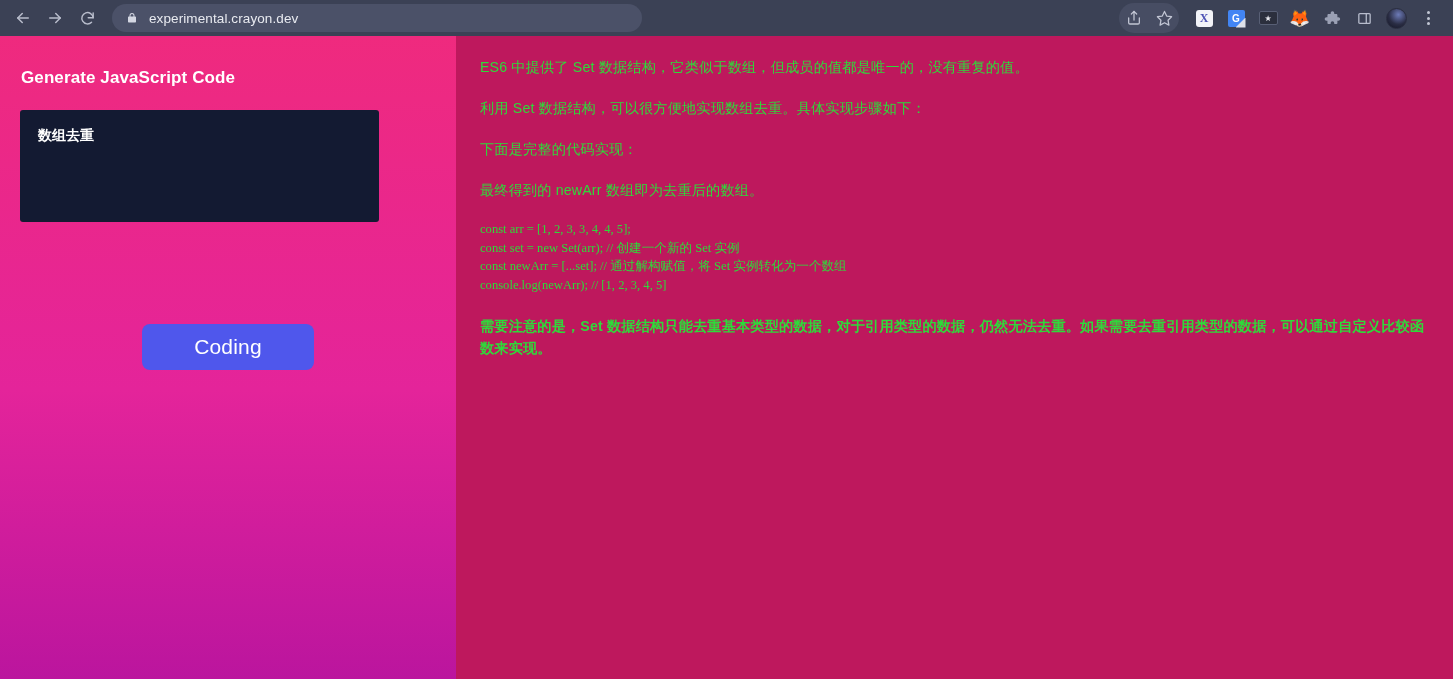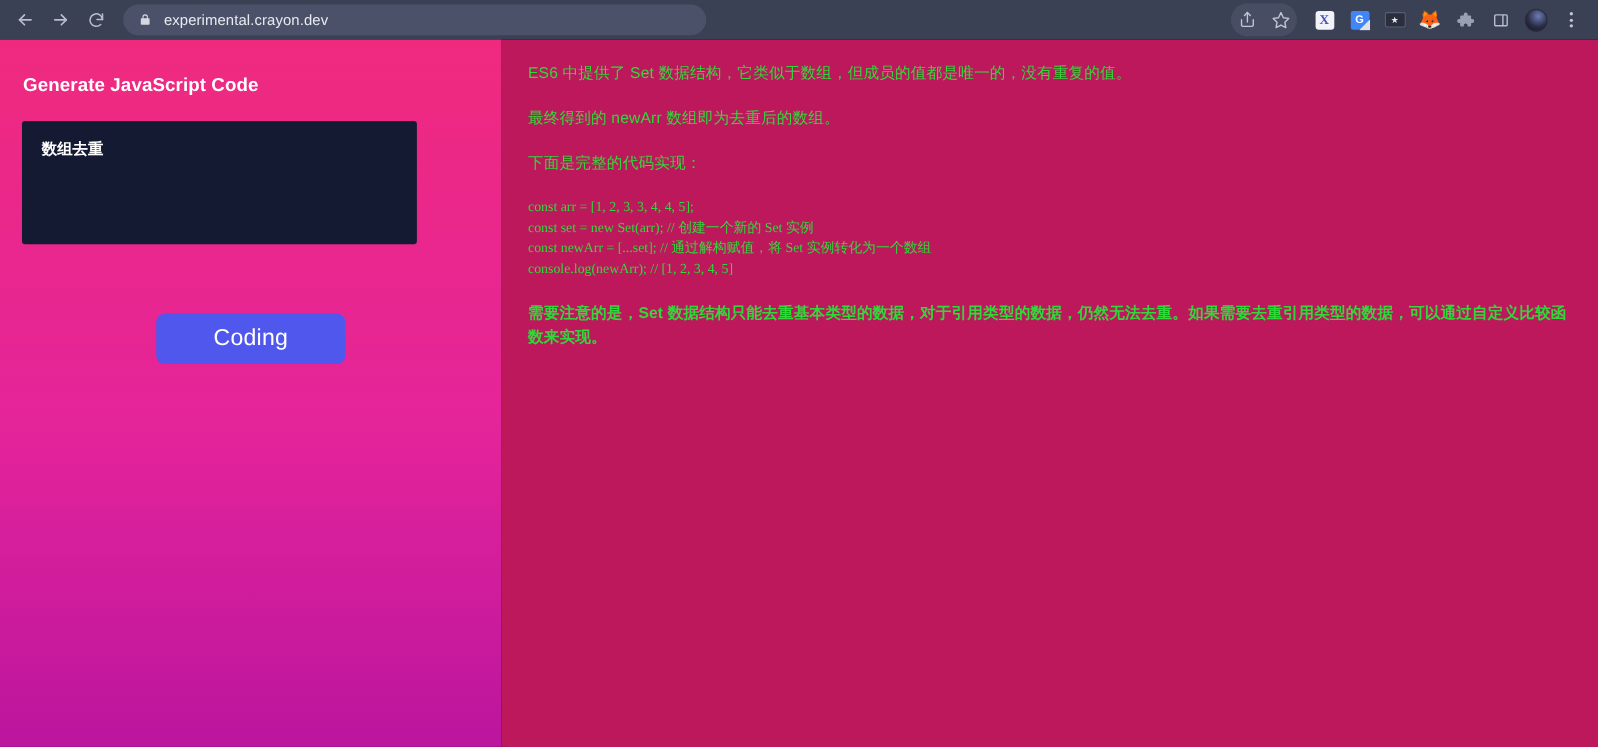--- a/index.html
+++ b/index.html
@@ -149,20 +149,21 @@
     background: #4f57ec;
     color: #ffffff;
     border: none;
     border-radius: 8px;
     font-size: 21px;
     font-weight: normal;
     padding: 11px 52px;
     cursor: pointer;
     font-family: "Liberation Sans", sans-serif;
     letter-spacing: .2px;
+    margin-top: 39px;
   }
 
   
   .right-panel {
     flex: 1 1 auto;
     background: #be185d;
     color: #2fd93a;
     padding: 20px 18px 0 24px;
     overflow: hidden;
   }
@@ -298,24 +299,25 @@
 
     <textarea class="prompt-box" placeholder="" style="">数组去重</textarea>
 
     <div class="btn-row">
       <button class="coding-btn">Coding</button>
     </div>
   </div>
 
   <div class="right-panel">
     <p class="out-p">ES6 中提供了 Set 数据结构，它类似于数组，但成员的值都是唯一的，没有重复的值。</p>
-
-
+    <p class="out-p">利用 Set 数据结构，可以很方便地实现数组去重。具体实现步骤如下：</p>
+
+
+    <p class="out-p">下面是完整的代码实现：</p>
     <p class="out-p">最终得到的 newArr 数组即为去重后的数组。</p>
-    <p class="out-p">下面是完整的代码实现：</p>
 
     <pre class="code-block">const arr = [1, 2, 3, 3, 4, 4, 5];
 const set = new Set(arr); // 创建一个新的 Set 实例
 const newArr = [...set]; // 通过解构赋值，将 Set 实例转化为一个数组
 console.log(newArr); // [1, 2, 3, 4, 5]</pre>
 
     <p class="out-p last">需要注意的是，Set 数据结构只能去重基本类型的数据，对于引用类型的数据，仍然无法去重。如果需要去重引用类型的数据，可以通过自定义比较函数来实现。</p>
   </div>
 </div>
 

